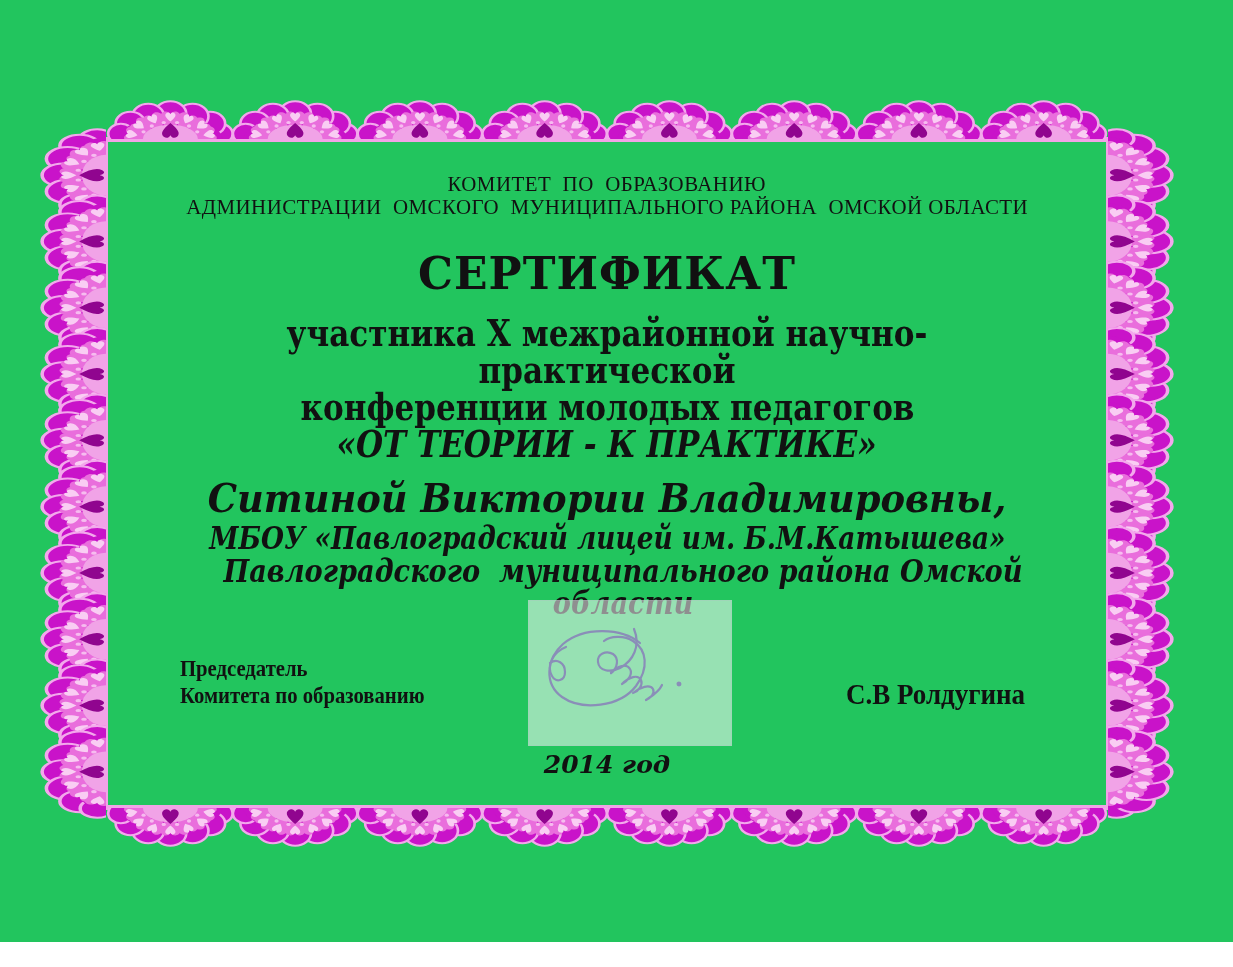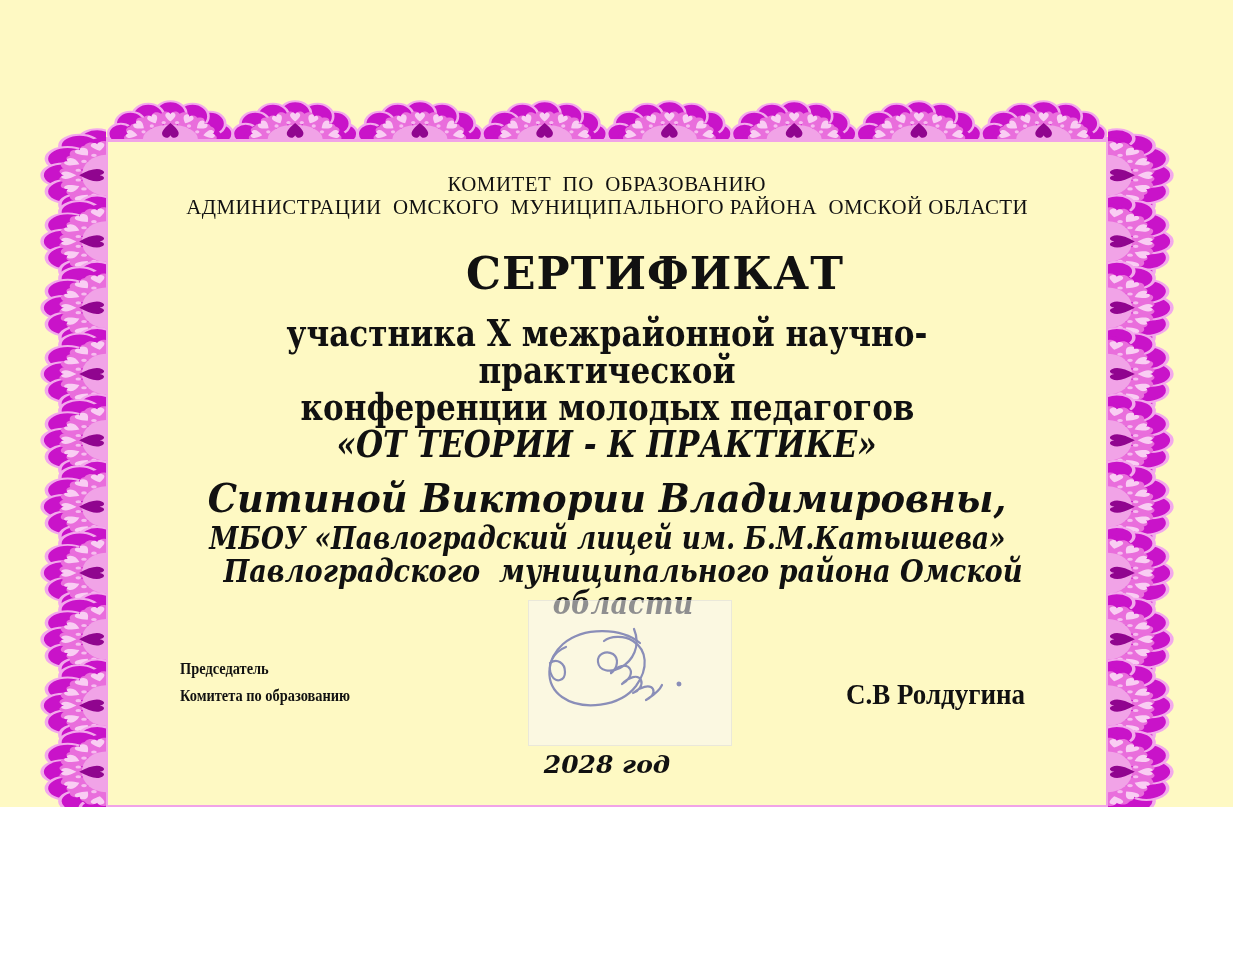--- a/index.html
+++ b/index.html
@@ -1,38 +1,38 @@
 <!DOCTYPE html>
 <html><head>
 <meta charset="utf-8">
 <style>
   html,body { margin:0; padding:0; }
   .page {
-    position:relative; width:1233px; height:807px;
-    background:#fef9c3; overflow:hidden;
+    position:relative; width:1233px; height:942px;
+    background:#22c55e; overflow:hidden;
     font-family:"DejaVu Serif","Liberation Serif",serif;
     color:#111111;
     text-decoration:underline;
   }
   .abs { position:absolute; }
   .ctr { left:108px; width:998px; text-align:center; }
   .cond { display:inline-block; transform:scaleX(0.85); transform-origin:center top; white-space:pre-wrap; }
   .header-line { font-family:"Liberation Serif",serif; font-size:22px; line-height:23px; letter-spacing:0.5px; }
   .header-line .cond { transform:scaleX(0.95); }
-  .title-line { top:252px; font-size:44px; line-height:44px; font-weight:bold; letter-spacing:1px;padding-left:48px; }
+  .title-line { top:252px; font-size:44px; line-height:44px; font-weight:bold; letter-spacing:1px; }
   .sub { font-size:37px; line-height:37px; font-weight:bold; }
   .sub .cond { transform:scaleX(0.84); }
   .sub-italic { font-style:italic; }
   .name-line { top:478px; font-size:40px; line-height:40px; font-weight:bold; font-style:italic; }
   .name-line .cond { transform:scaleX(0.92); }
   .school-line { top:523px; font-size:31px; line-height:31px; font-weight:bold; font-style:italic; }
   .district-line { top:555px; font-size:32px; line-height:32px; font-weight:bold; font-style:italic;padding-left:16px; }
   .signer-role {
     left:180px; top:655px; font-family:"Liberation Serif",serif;
-    font-size:16px; line-height:27px; font-weight:bold; text-align:left;
+    font-size:23px; line-height:27px; font-weight:bold; text-align:left;
   }
   .signer-role .cond { transform:scaleX(0.9); transform-origin:left top; }
   .signer-name {
     right:208px; top:682px; font-family:"Liberation Serif",serif;
     font-size:30px; line-height:23px; font-weight:bold; text-align:right;
   }
   .signer-name .cond { transform:scaleX(0.9); transform-origin:right top; }
   .year-line { top:752px; font-size:25px; line-height:25px; font-weight:bold; font-style:italic; }
   .sig-panel {
     left:528px; top:600px; width:204px; height:146px;
@@ -181,15 +181,15 @@
   </div>
 
   <div class="abs signer-role">
     <span class="cond">Председатель</span><br>
     <span class="cond">Комитета по образованию</span>
   </div>
   <div class="abs signer-name">
     <span class="cond">С.В Ролдугина</span>
   </div>
 
-  <div class="abs ctr year-line">2028 год</div>
+  <div class="abs ctr year-line">2014 год</div>
 
 </div>
 
 </body></html>

